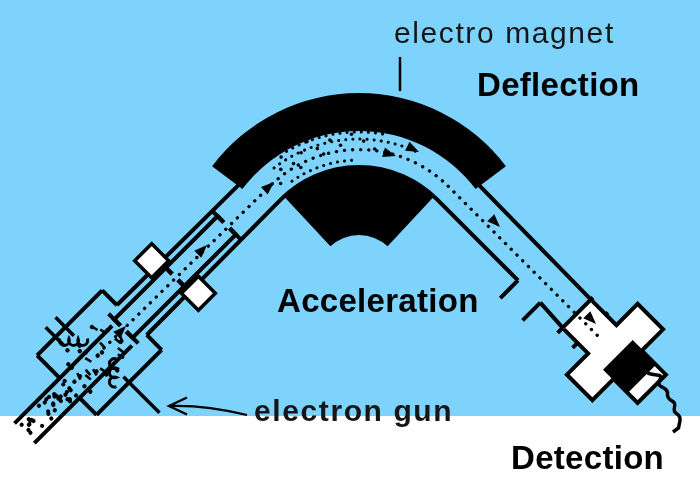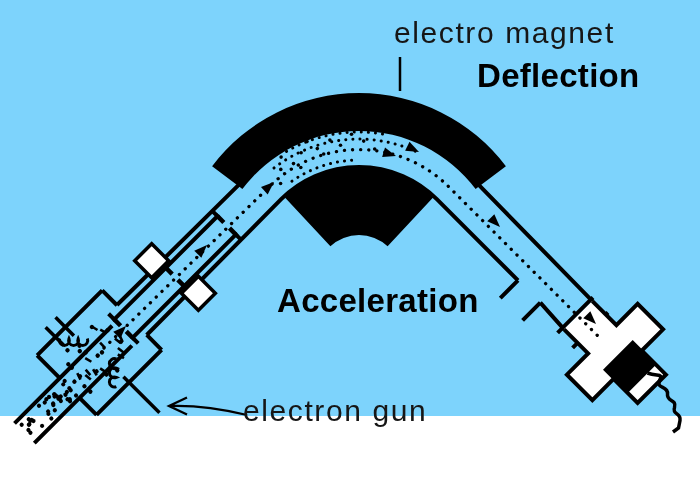--- a/index.html
+++ b/index.html
@@ -148,17 +148,18 @@
         <polygon points="0,0 -13,5 -13,-5" fill="currentColor" transform="translate(419,152) rotate(26)"></polygon>
         <polygon points="0,0 -13,5 -13,-5" fill="currentColor" transform="translate(500,227) rotate(45)"></polygon>
         <polygon points="0,0 -13,5 -13,-5" fill="currentColor" transform="translate(596,324) rotate(45)"></polygon>
       </g>
 
   <path d="M 400 57 L 400 91" fill="none" stroke="currentColor" stroke-width="2.5"></path>
   <path d="M 247 415 Q 205 405 171 406 M 187 397.5 L 169 406 L 187 414.5" fill="none" stroke="currentColor" stroke-width="2.3"></path>
 </svg>
 
 <div class="lbl light" style="left:394px;top:18px;">electro magnet</div>
-<div class="lbl strong" style="left:477px;top:59px;">Deflection</div>
+<div class="lbl strong" style="left:477px;top:68px;">Deflection</div>
 <div class="lbl strong" style="left:254px;top:284px;margin-left:23px;">Acceleration</div>
-<div class="lbl light" style="left:243px;top:396px;">electron gun</div>
+<div class="lbl light" style="left:254px;top:396px;font-weight:bold;">electron gun</div>
+<div class="lbl strong" style="left:511px;top:441px;">Detection</div>
 
 </div>
 
 </body></html>

